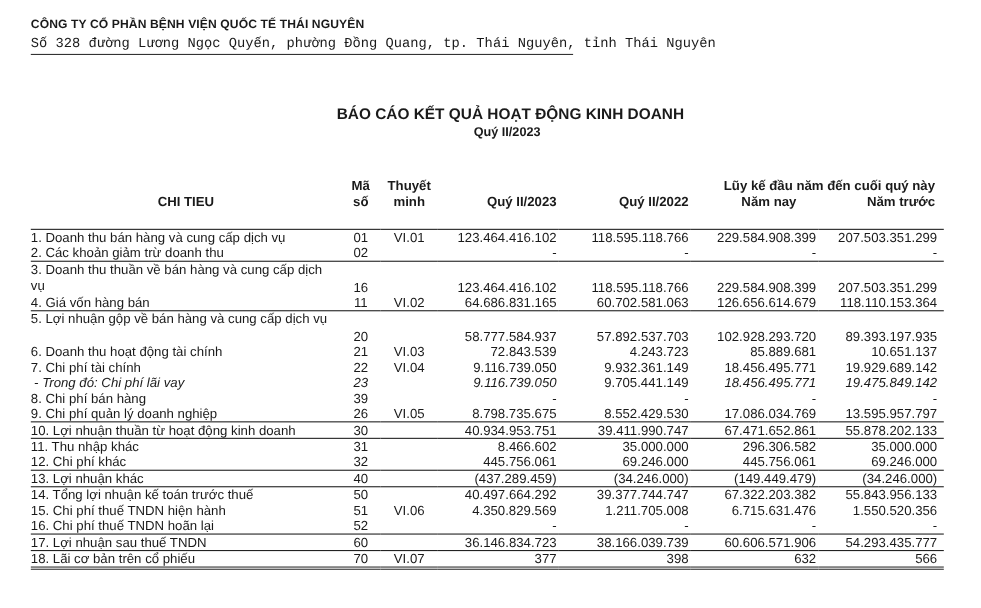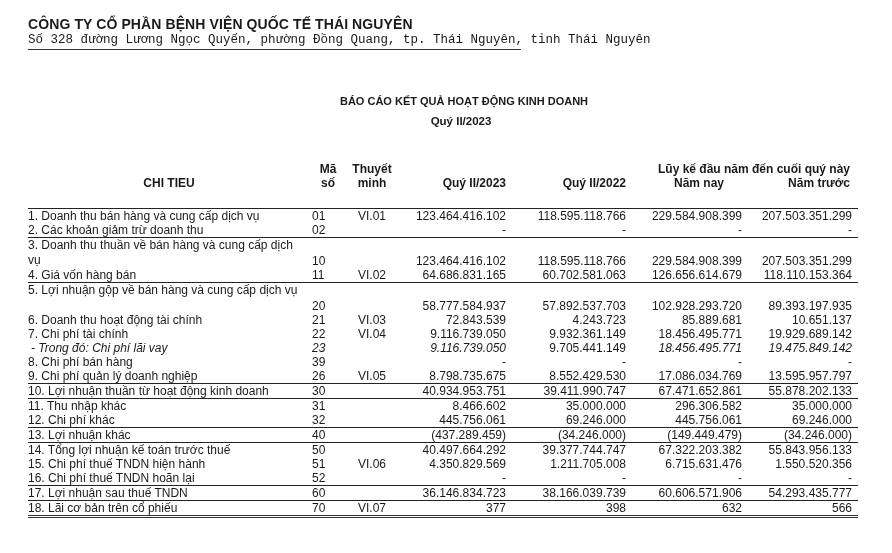--- a/index.html
+++ b/index.html
@@ -1,23 +1,23 @@
 <!DOCTYPE html>
 <html><head>
 <meta charset="utf-8">
 <style>
   html, body { margin: 0; padding: 0; background: #ffffff; }
   body {
     width: 892px; height: 553px; position: relative; overflow: hidden;
     font-family: "Liberation Sans", sans-serif; color: #1a1a1a;
   }
-  .company { position: absolute; left: 28px; top: 16px; font-size: 14px; font-weight: bold; letter-spacing: 0.1px; }
+  .company { position: absolute; left: 28px; top: 16px; font-size: 11px; font-weight: bold; letter-spacing: 0.1px; }
   .address { position: absolute; left: 28px; top: 33px; font-size: 12.5px; font-family: Liberation Mono, monospace; }
   .addr-rule { position: absolute; left: 28px; top: 49px; width: 493px; height: 0; border-top: 1px solid #333; }
-  .title { position: absolute; left: 0; width: 892px; top: 95px; text-align: center; font-size: 11px; font-weight: bold; padding-left: 36px; box-sizing: border-box; }
+  .title { position: absolute; left: 0; width: 892px; top: 95px; text-align: center; font-size: 14px; font-weight: bold; padding-left: 36px; box-sizing: border-box; }
   .subtitle { position: absolute; left: 0; width: 892px; top: 115px; text-align: center; font-size: 11.5px; font-weight: bold; padding-left: 30px; box-sizing: border-box; }
 
   table.report {
     position: absolute; left: 28px; top: 162px; width: 830px;
     border-collapse: collapse; font-size: 12px; table-layout: fixed;
   }
   table.report col.c-name { width: 282px; }
   table.report col.c-code { width: 36px; }
   table.report col.c-note { width: 52px; }
   table.report col.c-v1 { width: 110px; }
@@ -27,21 +27,21 @@
 
   th { font-weight: bold; font-size: 12px; padding: 0 2px; vertical-align: bottom; line-height: 14px; }
   th.name { text-align: center; }
   th.code, th.note { text-align: center; }
   th.num { text-align: right; }
   th.cum { text-align: right; padding-right: 8px; }
   tr.head-bottom th { border-bottom: 1.5px solid #222; padding-bottom: 18px; }
 
   td { padding: 0 2px; line-height: 14px; height: 14px; white-space: nowrap; }
   td.name { text-align: left; padding-left: 0; }
-  td.code { }
+  td.code { text-align: center; }
   td.note { text-align: center; }
   td.num { text-align: right; }
   td.num.last { padding-right: 6px; }
   tr.bold td { font-weight: normal; }
   tr.italic td { font-style: italic; }
   tr.italic td.v2 { font-style: normal; }
   tr.wrap td.name { white-space: normal; line-height: 15px; }
   tr.wrap td { vertical-align: bottom; }
   tr.wrap td.name { vertical-align: top; }
   tr.topline td { border-top: 1.5px solid #222; }
@@ -101,21 +101,21 @@
         <td class="name">2. Các khoản giảm trừ doanh thu</td>
         <td class="code">02</td>
         <td class="note"></td>
         <td class="num v1">-</td>
         <td class="num v2">-</td>
         <td class="num v3">-</td>
         <td class="num v4 last">-</td>
       </tr>
       <tr class="bold wrap" style="height: 30px;">
         <td class="name">3. Doanh thu thuần về bán hàng và cung cấp dịch vụ</td>
-        <td class="code">10</td>
+        <td class="code">16</td>
         <td class="note"></td>
         <td class="num v1">123.464.416.102</td>
         <td class="num v2">118.595.118.766</td>
         <td class="num v3">229.584.908.399</td>
         <td class="num v4 last">207.503.351.299</td>
       </tr>
       <tr class="">
         <td class="name">4. Giá vốn hàng bán</td>
         <td class="code">11</td>
         <td class="note">VI.02</td>

